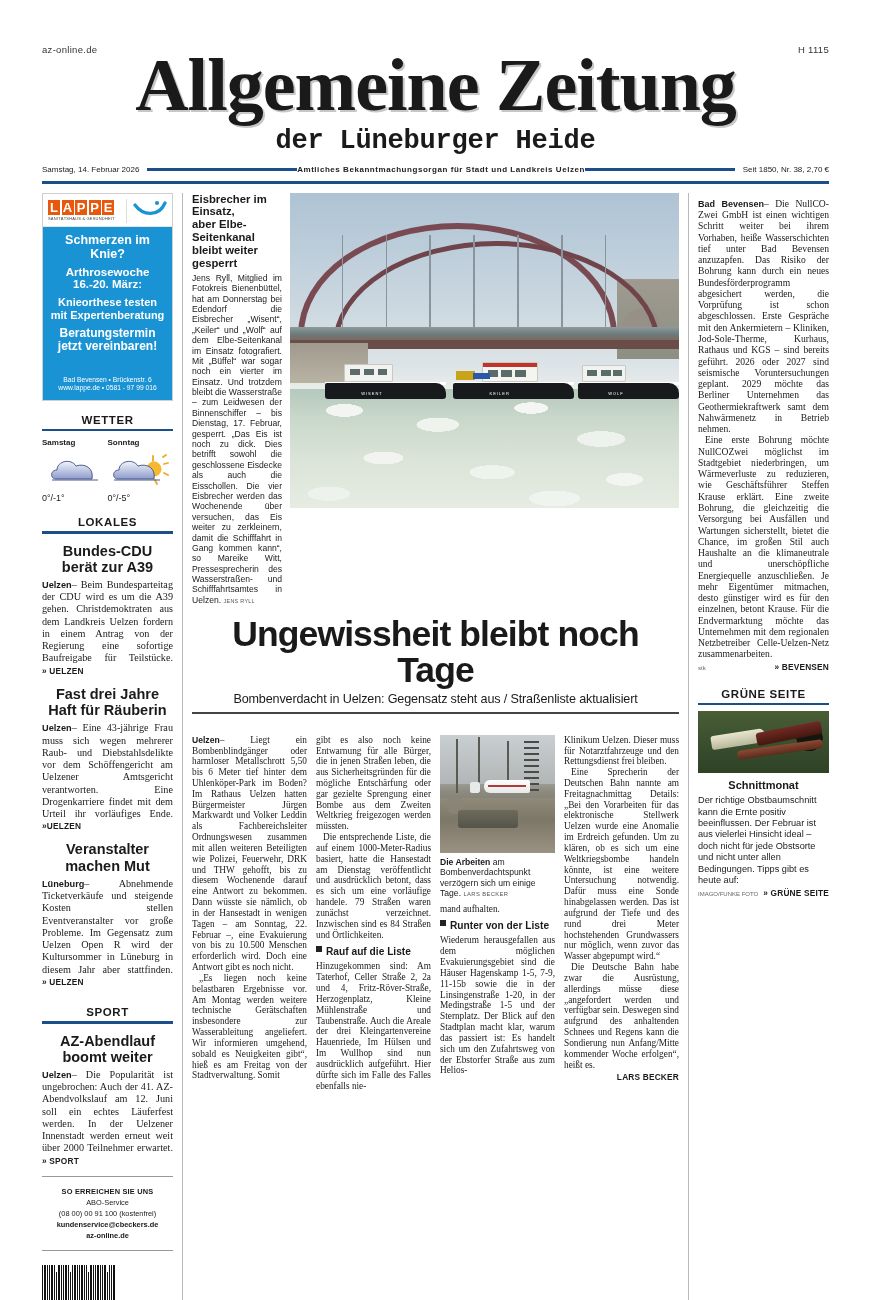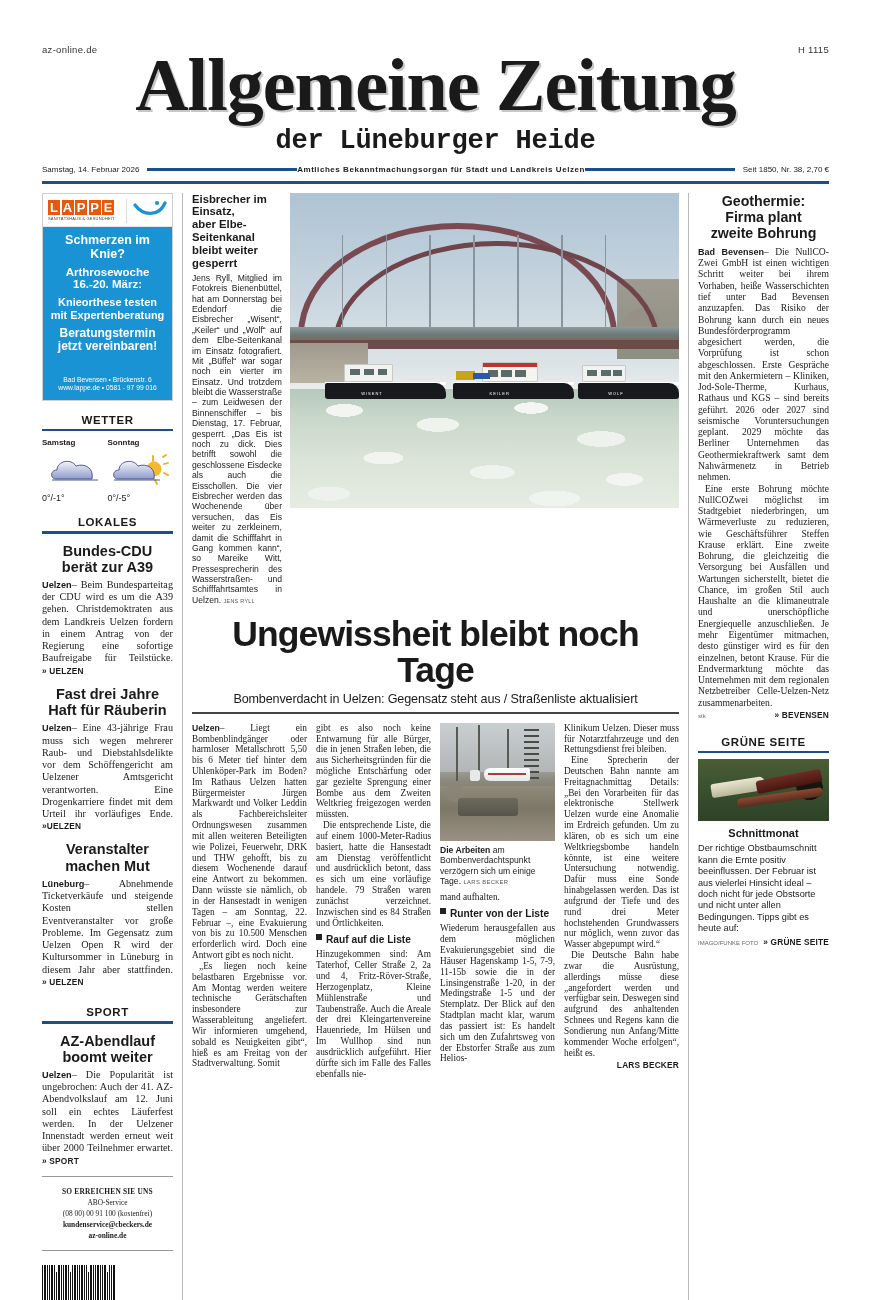--- a/index.html
+++ b/index.html
@@ -71,21 +71,21 @@
   
   .teaser { margin-top:9px; }
   .teaser h3 { font-family:"Liberation Sans",sans-serif; font-weight:bold; font-size:14.5px;
                text-align:center; line-height:1.12; margin-bottom:4px; }
   .teaser p { font-size:10.2px; line-height:1.2; text-align:justify; hyphens:auto; }
   .teaser p b { font-family:"Liberation Sans",sans-serif; font-size:9.2px; }
   .ref { font-family:"Liberation Sans",sans-serif; font-weight:bold; font-size:8.3px;
          letter-spacing:.2px; white-space:nowrap; }
   .hrule-thin { height:1px; background:#999; margin:9px 0; }
 
-  .contact { text-align:center; font-family:Liberation Serif, serif; font-size:7.4px;
+  .contact { text-align:center; font-family:Liberation Sans, sans-serif; font-size:7.4px;
              line-height:1.5; margin-top:3px; }
   .contact .t { font-weight:bold; font-size:7.4px; letter-spacing:.2px; }
   .contact .b { font-weight:bold; }
 
   .barcode-wrap { margin-top:14px; display:flex; align-items:flex-end; gap:6px; }
   .barcode { height:48px; display:flex; gap:1px; align-items:flex-end; }
   .barcode i { display:block; width:1px; background:#111; height:100%; }
   .barcode i.w { width:2px; }
   .barcode i.s { height:86%; }
   .bc-num { font-family:"Liberation Sans",sans-serif; font-size:9px; letter-spacing:2px; color:#222; }
@@ -151,21 +151,21 @@
                   letter-spacing:.4px; }
 
   
   .lead { margin-top:11px; }
   .lead h1 { font-family:"Liberation Sans",sans-serif; font-weight:bold; font-size:35.5px;
              line-height:1.02; text-align:center; letter-spacing:-.9px; }
   .lead .dek { font-family:"Liberation Sans",sans-serif; font-size:12.6px; text-align:center;
                margin-top:3px; letter-spacing:-.15px; }
   .lead-rule { height:2px; background:#444; margin-top:6px; }
 
-  .body4 { display:flex; gap:9px; margin-top:9px; }
+  .body4 { display:flex; gap:9px; margin-top:21px; }
   .bcol { flex:1; }
   .bcol p { font-size:9.3px; line-height:1.165; text-align:justify; hyphens:auto;
             text-indent:7px; }
   .bcol p.nofirst { text-indent:0; }
   .bcol p b.place { font-family:"Liberation Sans",sans-serif; font-size:8.6px; }
   .subhead { font-family:"Liberation Sans",sans-serif; font-weight:bold; font-size:10.2px;
              margin:6px 0 4px 0; display:flex; align-items:flex-start; gap:4px; }
   .subhead .sq { width:6px; height:6px; background:#222; display:inline-block; flex:none; }
 
   
@@ -516,23 +516,20 @@
             <div class="endline">
               <span></span>
                 <span class="ref">LARS BECKER</span>
             </div>
           </div>
         </div>
       </div>
     </div>
 
     <div class="col-right rt">
-      <h2 style="white-space:pre-line">Geothermie:
-Firma plant
-zweite Bohrung</h2>
       <p class="nofirst" style="margin-top:5px"><b class="place">Bad Bevensen</b><span>– Die NullCO-Zwei GmbH ist einen wichtigen Schritt weiter bei ihrem Vorhaben, heiße Wasserschichten tief unter Bad Bevensen anzuzapfen. Das Risiko der Bohrung kann durch ein neues Bundesförderprogramm abgesichert werden, die Vorprüfung ist schon abgeschlossen. Erste Gespräche mit den Ankermietern – Kliniken, Jod-Sole-Therme, Kurhaus, Rathaus und KGS – sind bereits geführt. 2026 oder 2027 sind seismische Voruntersuchungen geplant. 2029 möchte das Berliner Unternehmen das Geothermiekraftwerk samt dem Nahwärmenetz in Betrieb nehmen.</span></p>
       <p>Eine erste Bohrung möchte NullCOZwei möglichst im Stadtgebiet niederbringen, um Wärmeverluste zu reduzieren, wie Geschäftsführer Steffen Krause erklärt. Eine zweite Bohrung, die gleichzeitig die Versorgung bei Ausfällen und Wartungen sicherstellt, bietet die Chance, im großen Stil auch Haushalte an die klimaneutrale und unerschöpfliche Energiequelle anzuschließen. Je mehr Eigentümer mitmachen, desto günstiger wird es für den einzelnen, betont Krause. Für die Endvermarktung möchte das Unternehmen mit dem regionalen Netzbetreiber Celle-Uelzen-Netz zusammenarbeiten.</p>
       <div class="endline">
         <span class="by">stk</span>
         <span class="ref">» BEVENSEN</span>
       </div>
 
       <div class="sechead" style="margin-top:16px">GRÜNE SEITE</div>
       <div class="sechead-rule"></div>
       <div class="photo-shear" style="margin-top:6px">

